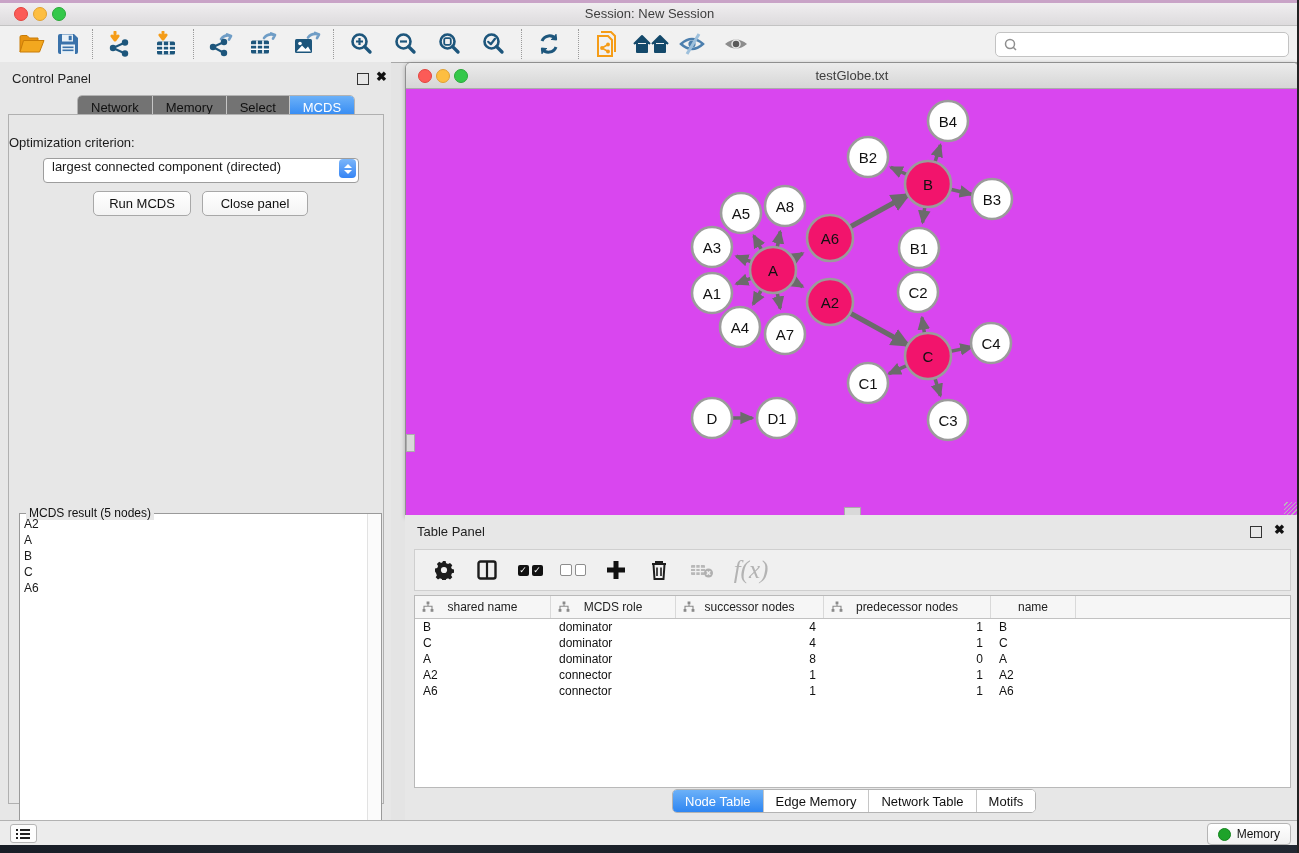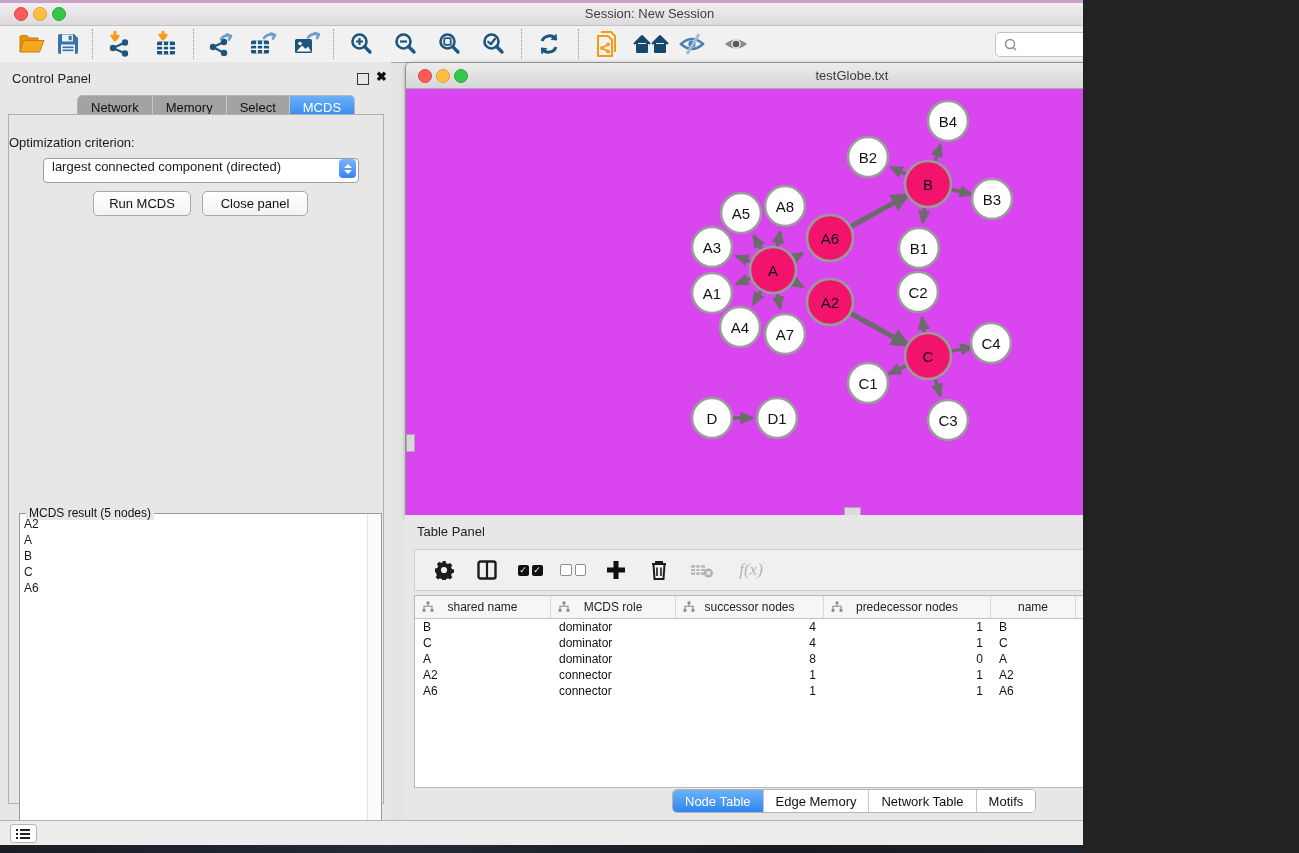--- a/index.html
+++ b/index.html
@@ -1,16 +1,16 @@
 <!DOCTYPE html>
 <html><head>
 <meta charset="utf-8">
 <style>
   html,body{margin:0;padding:0;background:#222;}
-  .screen{position:relative;width:1083px;height:853px;overflow:hidden;
+  .screen{position:relative;width:1297px;height:853px;overflow:hidden;
     font-family:"Liberation Sans",sans-serif;background:#e4e4e4;color:#1a1a1a;}
   .abs{position:absolute;}
 
   
   .top-strip{left:0;top:0;width:1299px;height:3px;background:#c9a3c7;}
   .titlebar{left:0;top:3px;width:1299px;height:22px;
     background:linear-gradient(#f0eef0,#dddbdd);border-bottom:1px solid #c3c3c3;}
   .tl{position:absolute;border-radius:50%;width:12px;height:12px;top:4px;}
   .tl.red{background:#fc5b57;border:1px solid #e2453f;}
   .tl.yellow{background:#fdbe41;border:1px solid #e0a133;}
@@ -31,21 +31,21 @@
 
   
   .control-panel{left:0;top:62px;width:391px;height:758px;background:#e7e7e7;}
   .panel-head-title{position:absolute;left:12px;top:9px;font-size:13px;color:#222;}
   .float-ico{position:absolute;top:11px;width:10px;height:10px;border:1.5px solid #333;}
   .close-ico{position:absolute;top:8px;font-size:13px;font-weight:bold;color:#111;line-height:14px;}
 
   .cp-tabs{position:absolute;left:77px;top:33px;height:22px;display:flex;
     border:1px solid #b3b3b3;border-radius:5px;overflow:hidden;background:#fff;}
   .cp-tab{font-size:13px;display:flex;align-items:center;justify-content:center;
-    padding:0 13px;background:#a3a3a3;border-right:1px solid #c6c6c6;color:#111;}
+    padding:0 13px;background:#737373;border-right:1px solid #c6c6c6;color:#111;}
   .cp-tab:last-child{border-right:none;}
   .cp-tab.active{background:linear-gradient(#6cb1f8,#2e86f2);color:#fff;}
 
   .cp-content{position:absolute;left:8px;top:52px;width:374px;height:688px;
     background:#e7e7e7;border:1px solid #b0b0b0;}
   .opt-label{position:absolute;left:0;right:0;top:20px;text-align:left;font-size:13px;}
   .dropdown{position:absolute;left:34px;top:43px;width:314px;height:23px;background:#fff;
     border:1px solid #9d9d9d;border-radius:4px;display:flex;align-items:flex-start;}
   .dropdown .dd-text{flex:1;font-size:13px;padding-left:8px;white-space:nowrap;overflow:hidden;}
   .dd-stepper{width:17px;height:19px;margin-right:2px;border-radius:4px;
@@ -75,21 +75,21 @@
   .net-canvas{position:absolute;left:0;top:26px;right:0;bottom:0;background:#d946ef;}
   .edge-handle{position:absolute;background:#d9d9d9;border:1px solid #ababab;}
   .corner-grip{position:absolute;right:1px;bottom:1px;width:13px;height:13px;
     background:repeating-linear-gradient(135deg,transparent,transparent 2px,#b9b9b9 2px,#b9b9b9 3px);}
 
   
   .table-panel{left:405px;top:515px;width:894px;height:305px;background:#e7e7e7;}
   .tp-toolbar{position:absolute;left:9px;right:8px;top:34px;height:42px;background:#f0f0f0;
     border:1px solid #cfcfcf;display:flex;align-items:center;gap:17px;padding-left:16px;box-sizing:border-box;}
   .tp-ico{display:flex;align-items:center;justify-content:center;width:26px;height:26px;}
-  .fx{font-family:"Liberation Serif",serif;font-style:italic;font-size:17px;color:#b3b3b3;}
+  .fx{font-family:"Liberation Serif",serif;font-style:italic;font-size:25px;color:#b3b3b3;}
   .chkpair{display:flex;gap:3px;}
   .chk{width:11px;height:11px;background:#111;color:#fff;font-size:9px;line-height:11px;
     text-align:center;border-radius:2px;}
   .unchk{width:10px;height:10px;background:#fff;border:1.5px solid #8d8d8d;border-radius:2px;}
 
   .tp-table{position:absolute;left:9px;right:8px;top:80px;height:191px;background:#fff;
     border:1px solid #b9b9b9;overflow:hidden;}
   .thead{display:flex;height:22px;background:#f6f6f6;border-bottom:1px solid #c2c2c2;}
   .th{position:relative;display:flex;align-items:center;justify-content:center;
     font-size:12px;color:#222;border-right:1px solid #d9d9d9;box-sizing:border-box;}

